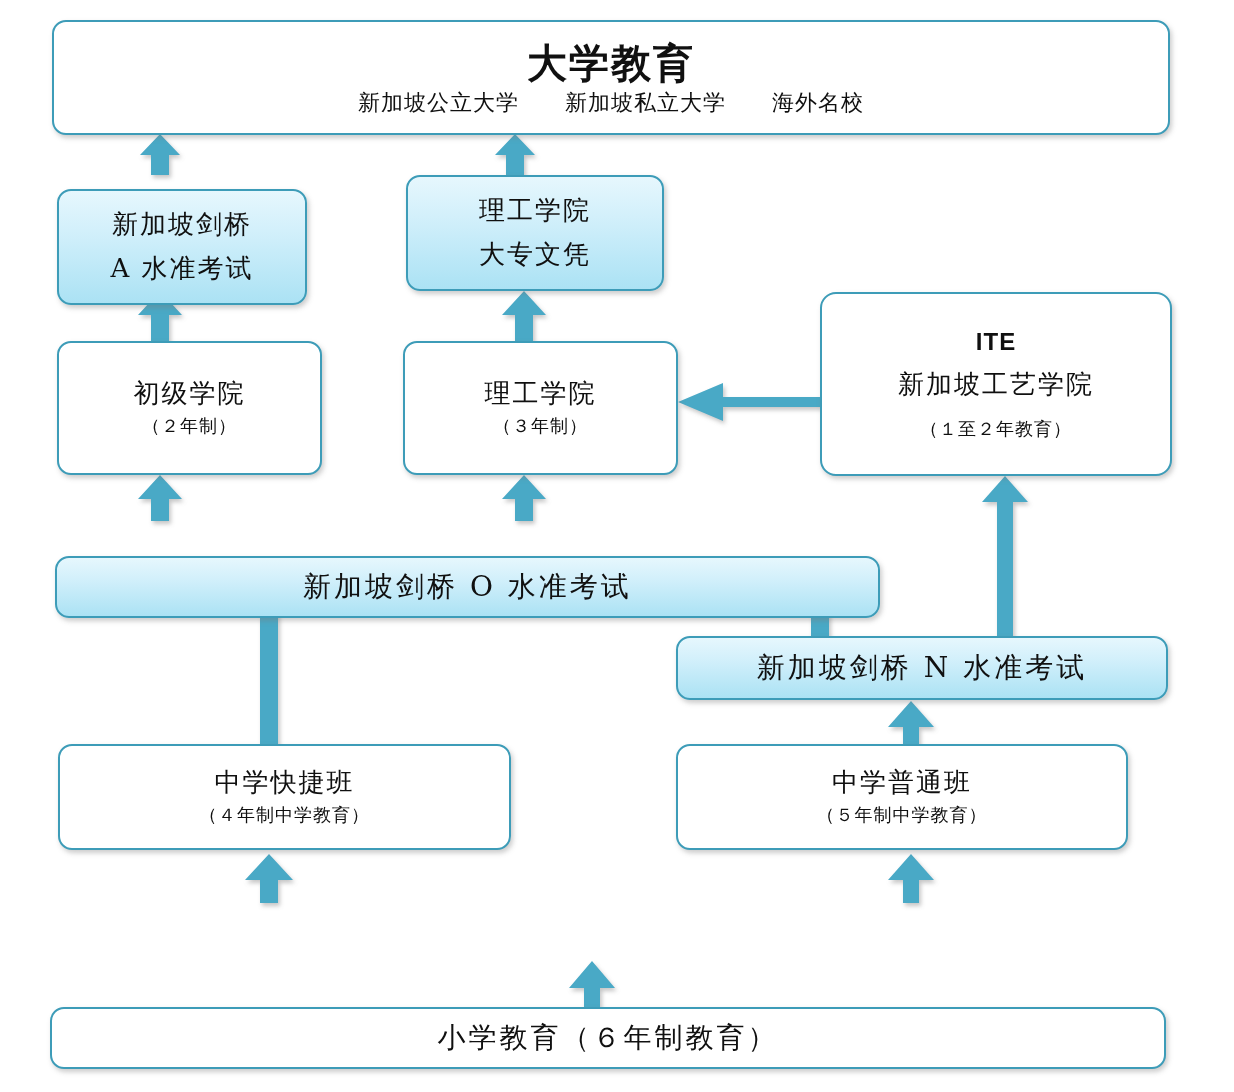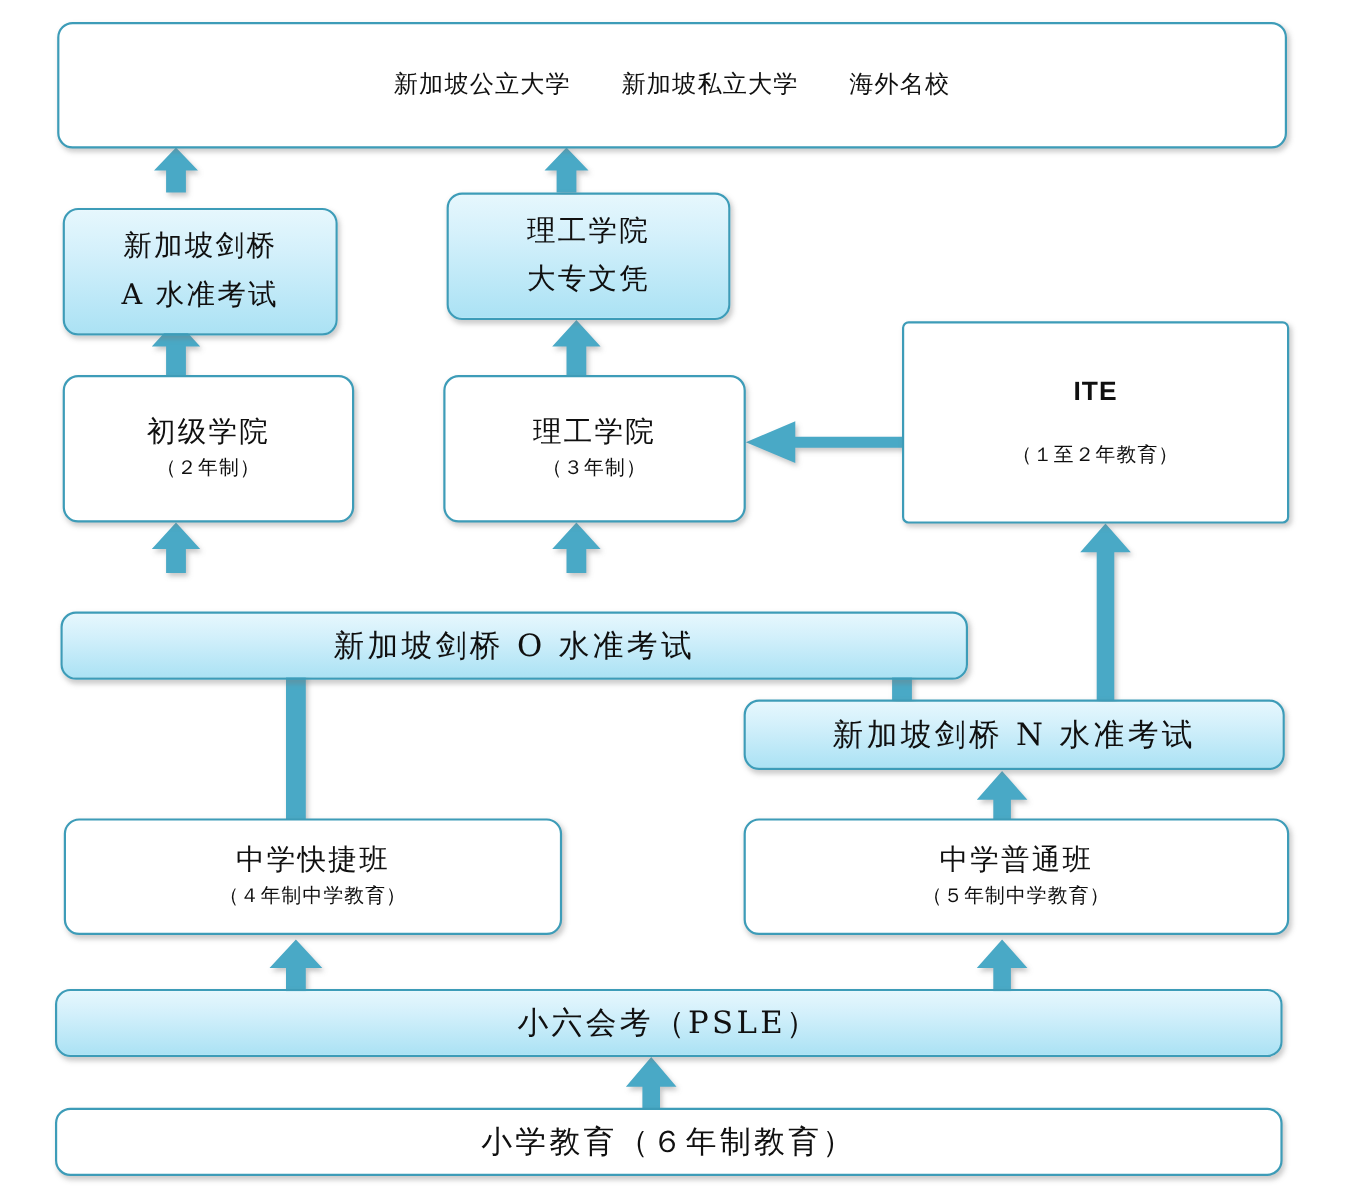--- a/index.html
+++ b/index.html
@@ -98,20 +98,21 @@
       </g>
 
       <g>
         <path d="M584,1010 L584,988 L569,988 L592,961 L615,988 L600,988 L600,1010 Z"></path>
       </g>
 
     </g>
   </svg>
 
   <div class="node white" style="left:52px;top:20px;width:1118px;height:115px;">
+    <div class="l1 t-uni-title">大学教育</div>
     <div class="l2 t-uni-sub">新加坡公立大学　　新加坡私立大学　　海外名校</div>
   </div>
 
   <div class="node blue" style="left:57px;top:189px;width:250px;height:116px;">
     <div class="l1 t-24">新加坡剑桥</div>
     <div class="gap6"></div>
     <div class="l2 t-24">A 水准考试</div>
   </div>
 
   <div class="node blue" style="left:406px;top:175px;width:258px;height:116px;">
@@ -125,48 +126,46 @@
     <div class="gap4"></div>
     <div class="l2 t-sm">（２年制）</div>
   </div>
 
   <div class="node white" style="left:403px;top:341px;width:275px;height:134px;">
     <div class="l1 t-24">理工学院</div>
     <div class="gap4"></div>
     <div class="l2 t-sm">（３年制）</div>
   </div>
 
-  <div class="node white" style="left:820px;top:292px;width:352px;height:184px;border-radius:6px;">
+  <div class="node white" style="left:820px;top:292px;width:352px;height:184px;border-radius:16px;">
     <div class="l1 t-ite-top">ITE</div>
     <div class="gap6"></div>
+    <div class="l2 t-24">新加坡工艺学院</div>
     <div class="gap4"></div>
     <div class="l3 t-sm">（１至２年教育）</div>
   </div>
 
   <div class="node blue" style="left:55px;top:519px;width:825px;height:62px;margin-top:37px;">
     <div class="l1 t-bar">新加坡剑桥 O 水准考试</div>
   </div>
 
   <div class="node blue" style="left:676px;top:636px;width:492px;height:64px;">
     <div class="l1 t-bar">新加坡剑桥 N 水准考试</div>
   </div>
 
   <div class="node white" style="left:58px;top:744px;width:453px;height:106px;justify-content:center;">
     <div class="l1 t-24">中学快捷班</div>
     <div class="gap4"></div>
     <div class="l2 t-sm">（４年制中学教育）</div>
   </div>
 
-  <div class="node white" style="left:676px;top:744px;width:496px;height:106px;">
+  <div class="node white" style="left:676px;top:744px;width:452px;height:106px;">
     <div class="l1 t-24">中学普通班</div>
     <div class="gap4"></div>
     <div class="l2 t-sm">（５年制中学教育）</div>
   </div>
 
-  <div class="node blue" style="left:50px;top:899px;width:1116px;height:62px;">
-    <div class="l1 t-bar">小六会考（PSLE）</div>
-  </div>
 
   <div class="node white" style="left:50px;top:1007px;width:1116px;height:62px;">
     <div class="l1 t-bar">小学教育（６年制教育）</div>
   </div>
 
 </div>
 
 </body></html>

